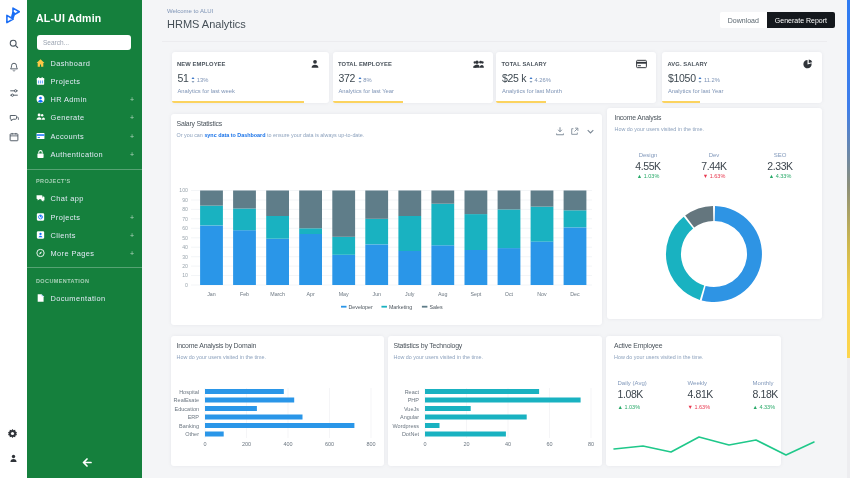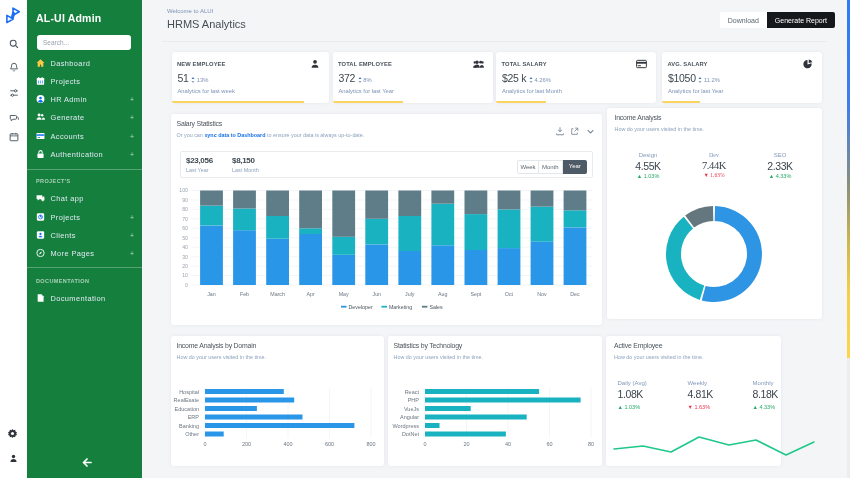--- a/index.html
+++ b/index.html
@@ -304,33 +304,20 @@
         <path d="M8 2v7M5 6l3 3.2L11 6" stroke="#7a8794" stroke-width="1.5" fill="none"></path>
         <path d="M2.5 12v2h11v-2" stroke="#7a8794" stroke-width="1.5" fill="none"></path>
       </svg>
     <svg class="abs" style="left:399px; top:12.5px;" width="9" height="9" viewBox="0 0 16 16">
         <path d="M6 3H3v10h10v-3" stroke="#7a8794" stroke-width="1.5" fill="none"></path>
         <path d="M9 2h5v5M13.5 2.5L8 8" stroke="#7a8794" stroke-width="1.5" fill="none"></path>
       </svg>
     <svg class="abs" style="left:415.5px; top:15px;" width="7" height="5" viewBox="0 0 10 6">
         <path d="M1 1l4 4 4-4" stroke="#7a8794" stroke-width="1.5" fill="none"></path>
       </svg>
-    <div class="statbox">
-      <div class="abs" style="left:5px; top:4px;">
-          <div class="sb-val">$23,056</div>
-          <div class="sb-lab">Last Year</div>
-        </div>
-      <div class="abs" style="left:51px; top:4px;">
-          <div class="sb-val">$8,150</div>
-          <div class="sb-lab">Last Month</div>
-        </div>
-      <div class="seg" style="right:53px; width:22px; border:1px solid #e4e7ea; border-radius:2px 0 0 2px;">Week</div>
-      <div class="seg" style="right:29.5px; width:23.5px; border:1px solid #e4e7ea; border-left:none;">Month</div>
-      <div class="seg" style="right:5px; width:24.5px; background:#4e5a65; color:#fff; border-radius:0 2px 2px 0;">Year</div>
-    </div>
     <svg class="abs" style="left:8px; top:70px;" width="419" height="130">
         <line x1="12.0" y1="101.0" x2="413.0" y2="101.0" stroke="#eef0f3" stroke-width="0.7"></line>
         <text x="9.0" y="102.8" font-size="5.2" fill="#9aa5ad" text-anchor="end">0</text>
         <line x1="12.0" y1="91.5" x2="413.0" y2="91.5" stroke="#eef0f3" stroke-width="0.7"></line>
         <text x="9.0" y="93.3" font-size="5.2" fill="#9aa5ad" text-anchor="end">10</text>
         <line x1="12.0" y1="82.1" x2="413.0" y2="82.1" stroke="#eef0f3" stroke-width="0.7"></line>
         <text x="9.0" y="83.9" font-size="5.2" fill="#9aa5ad" text-anchor="end">20</text>
         <line x1="12.0" y1="72.7" x2="413.0" y2="72.7" stroke="#eef0f3" stroke-width="0.7"></line>
         <text x="9.0" y="74.5" font-size="5.2" fill="#9aa5ad" text-anchor="end">30</text>
         <line x1="12.0" y1="63.2" x2="413.0" y2="63.2" stroke="#eef0f3" stroke-width="0.7"></line>
@@ -406,21 +393,21 @@
 
   <div class="card" style="left:465px; top:108px; width:215px; height:211px;" id="income">
     <div class="card-title" style="left:7.5px;">Income Analysis</div>
     <div class="card-sub" style="left:7.5px;">How do your users visited in the time.</div>
     <div class="colgrp" style="left:11px; top:43.8px; width:192px; text-align:center;">
       <div class="col" style="width:60px;">
           <div class="cl">Design</div>
           <div class="cv">4.55K</div>
           <div class="cd up" style="margin-top:1.5px;">▲ 1.03%</div>
         </div>
-      <div class="col" style="width:72px;font-family:Liberation Serif, serif;">
+      <div class="col" style="width:72px;">
           <div class="cl">Dev</div>
           <div class="cv">7.44K</div>
           <div class="cd down" style="margin-top:1.5px;">▼ 1.63%</div>
         </div>
       <div class="col" style="width:60px;">
           <div class="cl">SEO</div>
           <div class="cv">2.33K</div>
           <div class="cd up" style="margin-top:1.5px;">▲ 4.33%</div>
         </div>
     </div>

